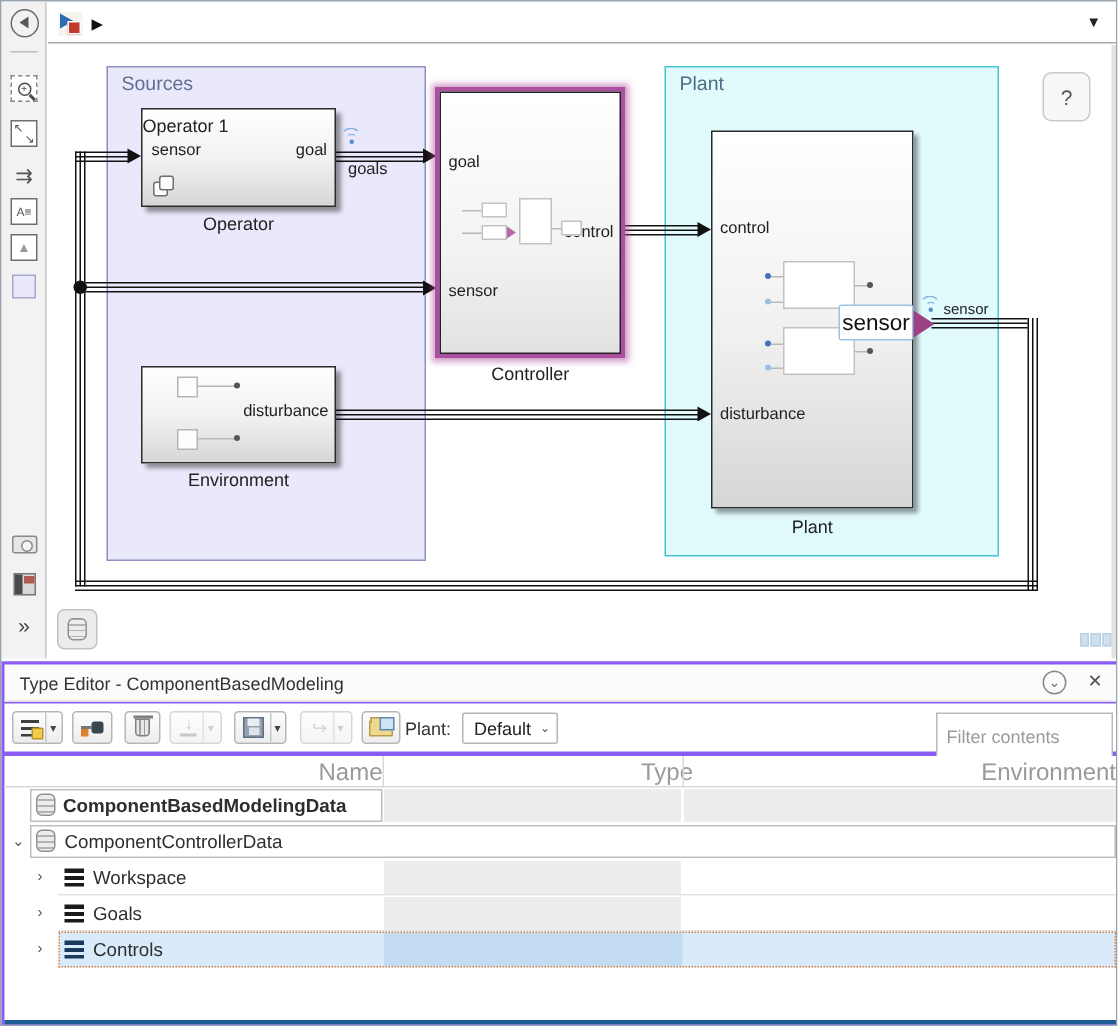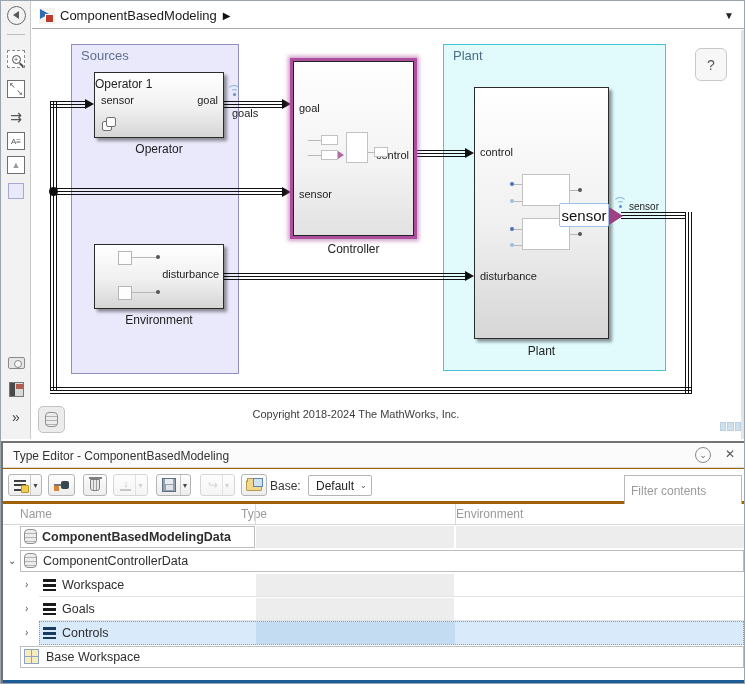--- a/index.html
+++ b/index.html
@@ -38,21 +38,21 @@
 
   
   .canvas { position:absolute; left:31px; top:29px; width:714px; height:409px; background:#fff; overflow:hidden; }
   .vscroll { position:absolute; right:0px; top:0px; width:5px; height:100%; background:#e3e3e3; }
   .scrollcorner { position:absolute; left:688px; top:392px; width:21px; height:9px; display:flex; gap:1px; }
   .scrollcorner i { flex:1; background:#cfe0ef; border:1px solid #b8cfe4; }
   .help-btn { position:absolute; left:663px; top:18px; width:32px; height:33px; background:#f7f7f7; border:1px solid #c9c9c9; border-radius:6px; color:#555; font-size:14px; display:flex; align-items:center; justify-content:center; }
 
   .zone { position:absolute; }
   .zone-label { position:absolute; left:9px; top:3px; font-size:13px; color:#5f6f8f; }
-  .zone.sources { left:39px; top:14px; width:168px; height:330px; background:#e9e9fb; border:1px solid #8f8fc0; }
+  .zone.sources { left:39px; top:14px; width:213px; height:330px; background:#e9e9fb; border:1px solid #8f8fc0; }
   .zone.plantarea { left:411px; top:14px; width:223px; height:327px; background:#e1fafc; border:1px solid #49c4d4; }
   .zone.plantarea .zone-label { color:#4a6e86; }
 
   .block { position:absolute; background:linear-gradient(180deg,#ffffff 0%,#f0f0f0 55%,#d6d6d6 100%); border:1px solid #2b2b2b; box-shadow:3px 3px 3px rgba(0,0,0,0.4); }
   .blk-title { position:absolute; width:100%; top:4px; font-size:12px; color:#222; }
   .port-label { position:absolute; font-size:11px; color:#222; }
   .blk-caption { position:absolute; text-align:center; font-size:12px; color:#222; }
   .copies-icon { position:absolute; left:7px; bottom:6px; width:14px; height:14px; }
   .copies-icon i { position:absolute; width:10px; height:10px; border:1.5px solid #6f6f6f; background:#fdfdfd; border-radius:2px; }
   .copies-icon i:first-child { left:0; bottom:0; }
@@ -79,21 +79,21 @@
   .wifi .dot { position:absolute; left:6px; top:8px; width:3px; height:3px; border-radius:50%; background:#5b8fd0; }
 
   .sensor-edit { position:absolute; left:527px; top:173px; width:50px; height:24px; background:#fff; border:1px solid #9fc1e6; border-radius:2px; font-size:15px; font-family:"Liberation Sans",sans-serif; text-align:center; color:#111; z-index:6; }
   .port-sel { position:absolute; left:577px; top:177px; width:0; height:0; border-top:9px solid transparent; border-bottom:9px solid transparent; border-left:14px solid #9c4283; z-index:6; }
 
   .copyright { position:absolute; left:174px; top:378px; width:300px; text-align:center; font-size:11px; color:#3d3d3d; }
   .badge-btn { position:absolute; left:6px; top:376px; width:27px; height:27px; border:1px solid #c2c2c2; border-radius:5px; background:#ececec; display:flex; align-items:center; justify-content:center; }
   .db { width:13px; height:15px; border:1px solid #909090; border-radius:4px; background:repeating-linear-gradient(180deg,#ececec 0 3px,#b3b3b3 3px 4px); }
 
   
-  .panel { position:absolute; left:0; top:440px; width:745px; height:244px; background:#a16207; border:2px solid #737373; }
+  .panel { position:absolute; left:0; top:440px; width:745px; height:244px; background:#8b5cf6; border:2px solid #8b5cf6; }
   .panel-bottom { position:absolute; left:0; bottom:0; width:100%; height:3px; background:#1d5c94; }
   .panel-title { position:absolute; left:0; top:0; width:100%; height:25px; background:#fbfbfb; border-bottom:1px solid #dcdcdc; }
   .panel-title .t { position:absolute; left:10px; top:6px; font-size:12px; color:#333; }
   .collapse-btn { position:absolute; right:33px; top:4px; width:16px; height:16px; border:1px solid #8a8a8a; border-radius:50%; color:#666; font-size:9px; display:flex; align-items:center; justify-content:center; }
   .close-btn { position:absolute; right:9px; top:4px; font-size:12px; color:#555; }
 
   .ptoolbar { position:absolute; left:0; top:26px; width:100%; height:32px; background:#fff; }
   .tbtn { position:absolute; top:5px; height:22px; border:1px solid #b5b5b5; border-radius:3px; background:linear-gradient(#fdfdfd,#ededed); display:flex; align-items:center; justify-content:center; }
   .tbtn.disabled { opacity:0.55; }
   .tcaret { font-size:8px; color:#444; padding:0 2px; border-left:1px solid #c9c9c9; height:100%; display:flex; align-items:center; }
@@ -117,21 +117,21 @@
   .ic-folder::before { content:""; position:absolute; left:0; top:-3px; width:6px; height:3px; background:#f0d98c; border:1px solid #b89b4a; border-bottom:none; }
   .ic-folder::after { content:""; position:absolute; right:-2px; top:-3px; width:8px; height:7px; background:#cfe3f5; border:1px solid #5b87b0; }
   .view-label { position:absolute; left:267px; top:10px; font-size:12px; color:#333; }
   .view-select { position:absolute; left:305px; top:6px; width:64px; height:21px; border:1px solid #b5b5b5; border-radius:2px; background:#fff; font-size:12px; color:#222; display:flex; align-items:center; padding-left:7px; gap:6px; }
   .view-select .vcaret { font-size:8px; color:#555; margin-left:auto; margin-right:5px; }
   .filter-input { position:absolute; left:621px; top:6px; width:118px; height:32px; border:1px solid #b9b9b9; font-size:12px; padding:0 6px; color:#333; font-family:"Liberation Sans",sans-serif; }
   .filter-input::placeholder { color:#9a9a9a; }
 
   .ptable { position:absolute; left:0; top:61px; width:741px; height:178px; background:#fff; }
   .thead { position:absolute; left:0; top:0; width:100%; height:21px; border-bottom:1px solid #d9d9d9; }
-  .thead .hcell { position:absolute; top:3px; font-size:12px; color:#9a9a9a; text-align:left; }
+  .thead .hcell { position:absolute; top:3px; font-size:16px; color:#9a9a9a; text-align:right; }
   .colline { position:absolute; top:0; width:1px; height:21px; background:#d9d9d9; }
 
   .trow { position:absolute; left:0; width:100%; height:24px; }
   .cellbox { position:absolute; top:1px; height:22px; border:1px solid #bdbdbd; background:#fff; }
   .graycell { position:absolute; top:1px; height:22px; background:#ededed; }
   .rowtext { position:absolute; top:5px; font-size:12.5px; color:#2e2e2e; white-space:nowrap; }
   .chev { position:absolute; font-size:10px; color:#555; }
   .busicon { position:absolute; width:13px; height:12px; background:repeating-linear-gradient(180deg,#1a1a1a 0 3px,transparent 3px 5px); }
   .busicon.navy { background:repeating-linear-gradient(180deg,#173a5e 0 3px,transparent 3px 5px); }
   .wsicon { position:absolute; width:15px; height:15px; background:#f6ecc0; border:1px solid #8aa6c4; background-image:linear-gradient(#8aa6c4,#8aa6c4),linear-gradient(#8aa6c4,#8aa6c4); background-size:1px 100%,100% 1px; background-position:center,center; background-repeat:no-repeat; }
@@ -182,21 +182,20 @@
     <div class="tool" style="top:378px;">
       <span class="viewer"></span>
     </div>
     <div class="tool" style="top:406px; font-size:14px; color:#444;">
       <span>»</span>
     </div>
   </div>
 
   <div class="crumbbar">
     <span class="simicon"></span>
-    <span class="crumbtext">ComponentBasedModeling</span>
     <span class="crumb-arrow">▶</span>
     <span class="crumb-caret">▼</span>
   </div>
 
   <div class="canvas">
 
     <div class="zone sources">
       <span class="zone-label">Sources</span>
     </div>
     <div class="zone plantarea">
@@ -286,21 +285,20 @@
 
     <input class="sensor-edit" value="sensor" style="">
     <div class="port-sel"></div>
     <div class="wifi" style="left:581px; top:167px;">
         <span class="a1"></span>
         <span class="a2"></span>
         <span class="dot"></span>
       </div>
     <div class="signal-label" style="left:597px; top:171px; font-size:10px;">sensor</div>
 
-    <div class="copyright">Copyright 2018-2024 The MathWorks, Inc.</div>
     <div class="badge-btn">
         <span class="db"></span>
       </div>
     <div class="help-btn">?</div>
     <div class="scrollcorner">
         <i></i>
         <i></i>
         <i></i>
       </div>
     <div class="vscroll"></div>
@@ -339,32 +337,32 @@
         <span class="ic-save"></span>
         <span class="tcaret">▾</span>
       </div>
       <div class="tbtn disabled" style="left:197px; width:35px;">
         <span class="ic-share">↪</span>
         <span class="tcaret">▾</span>
       </div>
       <div class="tbtn" style="left:238px; width:26px;">
         <span class="ic-folder"></span>
       </div>
-      <span class="view-label">Base:</span>
+      <span class="view-label">Plant:</span>
       <div class="view-select">
         <span>Default</span>
         <span class="vcaret">⌄</span>
       </div>
       <input class="filter-input" placeholder="Filter contents" style="">
     </div>
 
     <div class="ptable">
       <div class="thead">
         <span class="hcell" style="left:17px; width:235px;">Name</span>
-        <span class="hcell" style="left:238px; width:199px;">Type</span>
+        <span class="hcell" style="left:260px; width:199px;">Type</span>
         <span class="hcell" style="left:453px; width:288px;">Environment</span>
         <span class="colline" style="left:252px;"></span>
         <span class="colline" style="left:452px;"></span>
       </div>
 
       <div class="trow" style="top:21px;font-weight:bold;">
         <span class="cellbox" style="left:17px; width:235px;"></span>
         <span class="graycell" style="left:253px; width:198px;"></span>
         <span class="graycell" style="left:453px; width:288px;"></span>
         <span class="db" style="position:absolute; left:21px; top:4px;"></span>
@@ -395,23 +393,18 @@
       </div>
 
       <div class="trow" style="top:117px;">
         <span class="selrow-bg"></span>
         <span class="selrow-type"></span>
         <span class="chev" style="left:22px; top:6px;">›</span>
         <span class="busicon navy" style="left:40px; top:6px;"></span>
         <span class="rowtext" style="left:59px;">Controls</span>
       </div>
 
-      <div class="trow" style="top:141px;">
-        <span class="cellbox" style="left:17px; width:724px;"></span>
-        <span class="wsicon" style="left:21px; top:4px;"></span>
-        <span class="rowtext" style="left:43px;">Base Workspace</span>
-      </div>
     </div>
 
     <div class="panel-bottom"></div>
   </div>
 
 </div>
 
 </body></html>

